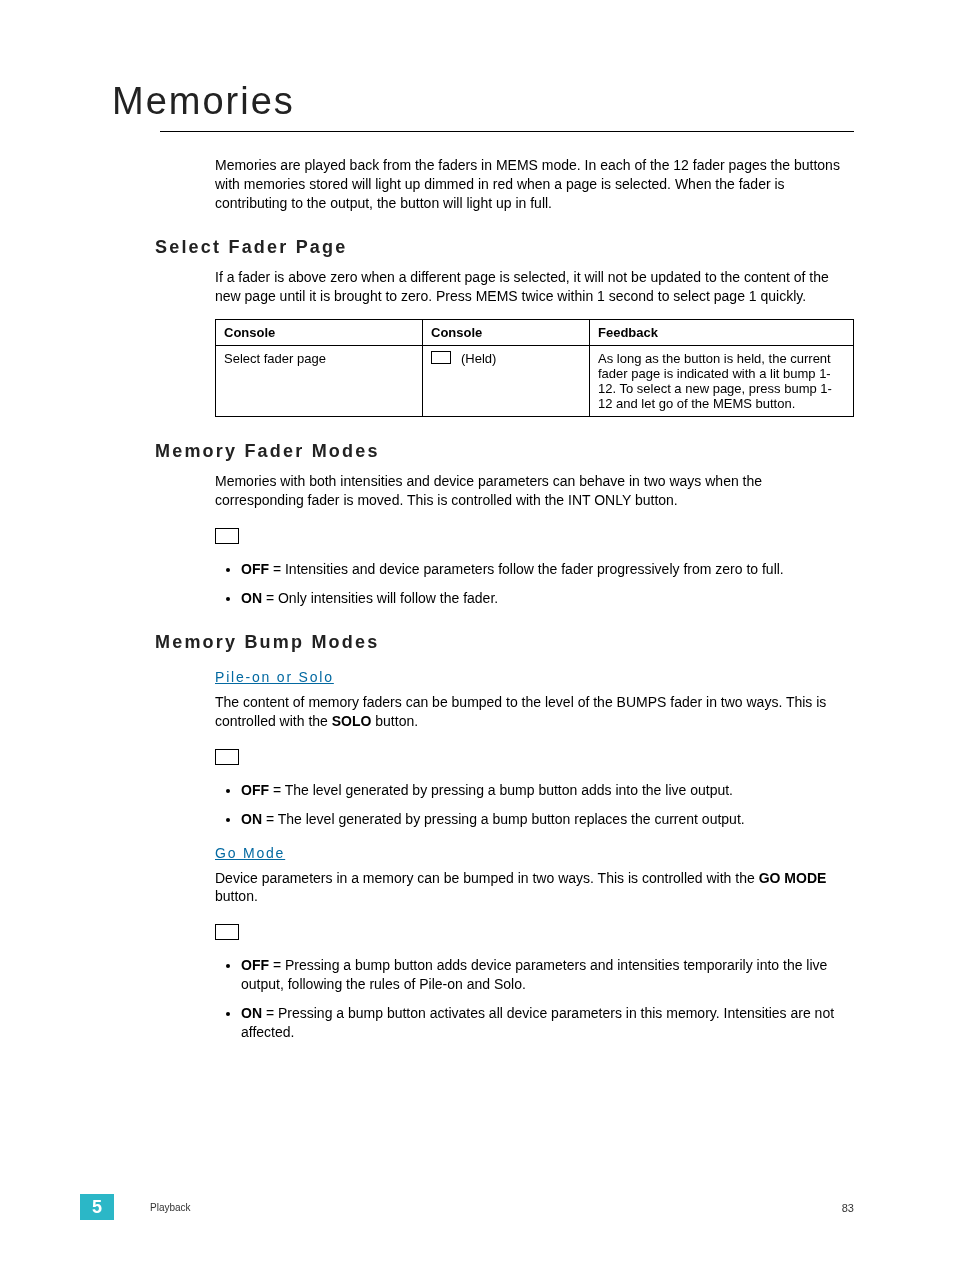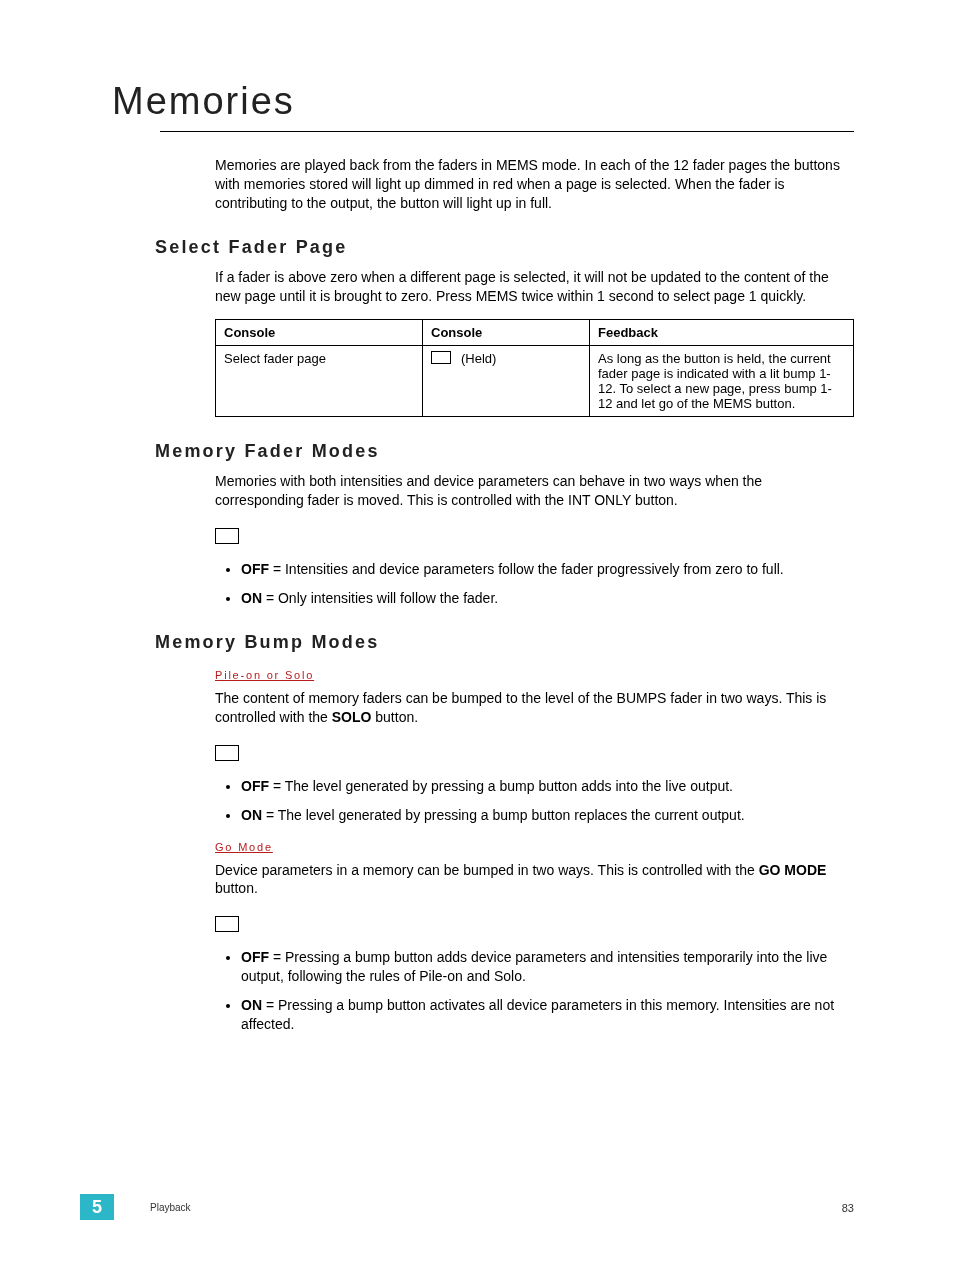--- a/index.html
+++ b/index.html
@@ -44,23 +44,23 @@
     margin: 0 0 14px 0;
   }
   .h2 {
     font-size: 18px;
     font-weight: 700;
     letter-spacing: 2.2px;
     color: #222;
     margin: 24px 0 10px -60px;
   }
   .h3 {
-    font-size: 11px;
+    font-size: 14px;
     letter-spacing: 1.8px;
-    color: #b91c1c;
+    color: #0369a1;
     margin: 16px 0 8px 0;
     text-decoration: underline;
     font-weight: 400;
   }
   table.action-table {
     border-collapse: collapse;
     width: 100%;
     font-size: 13px;
     margin-top: 6px;
     margin-bottom: 6px;

